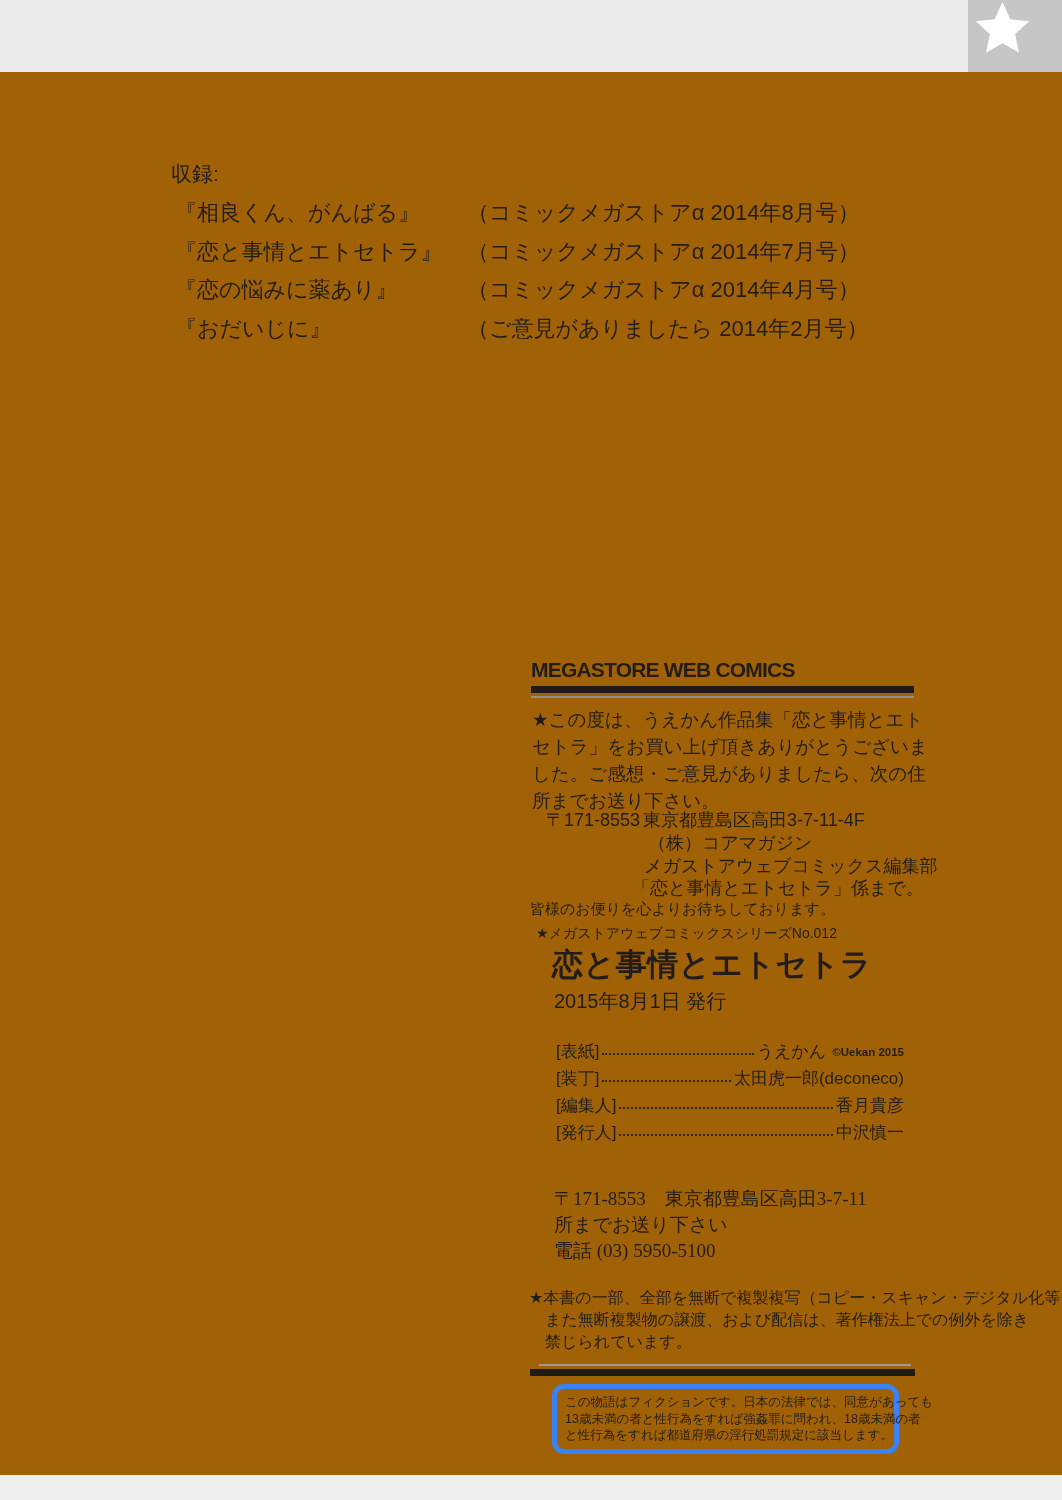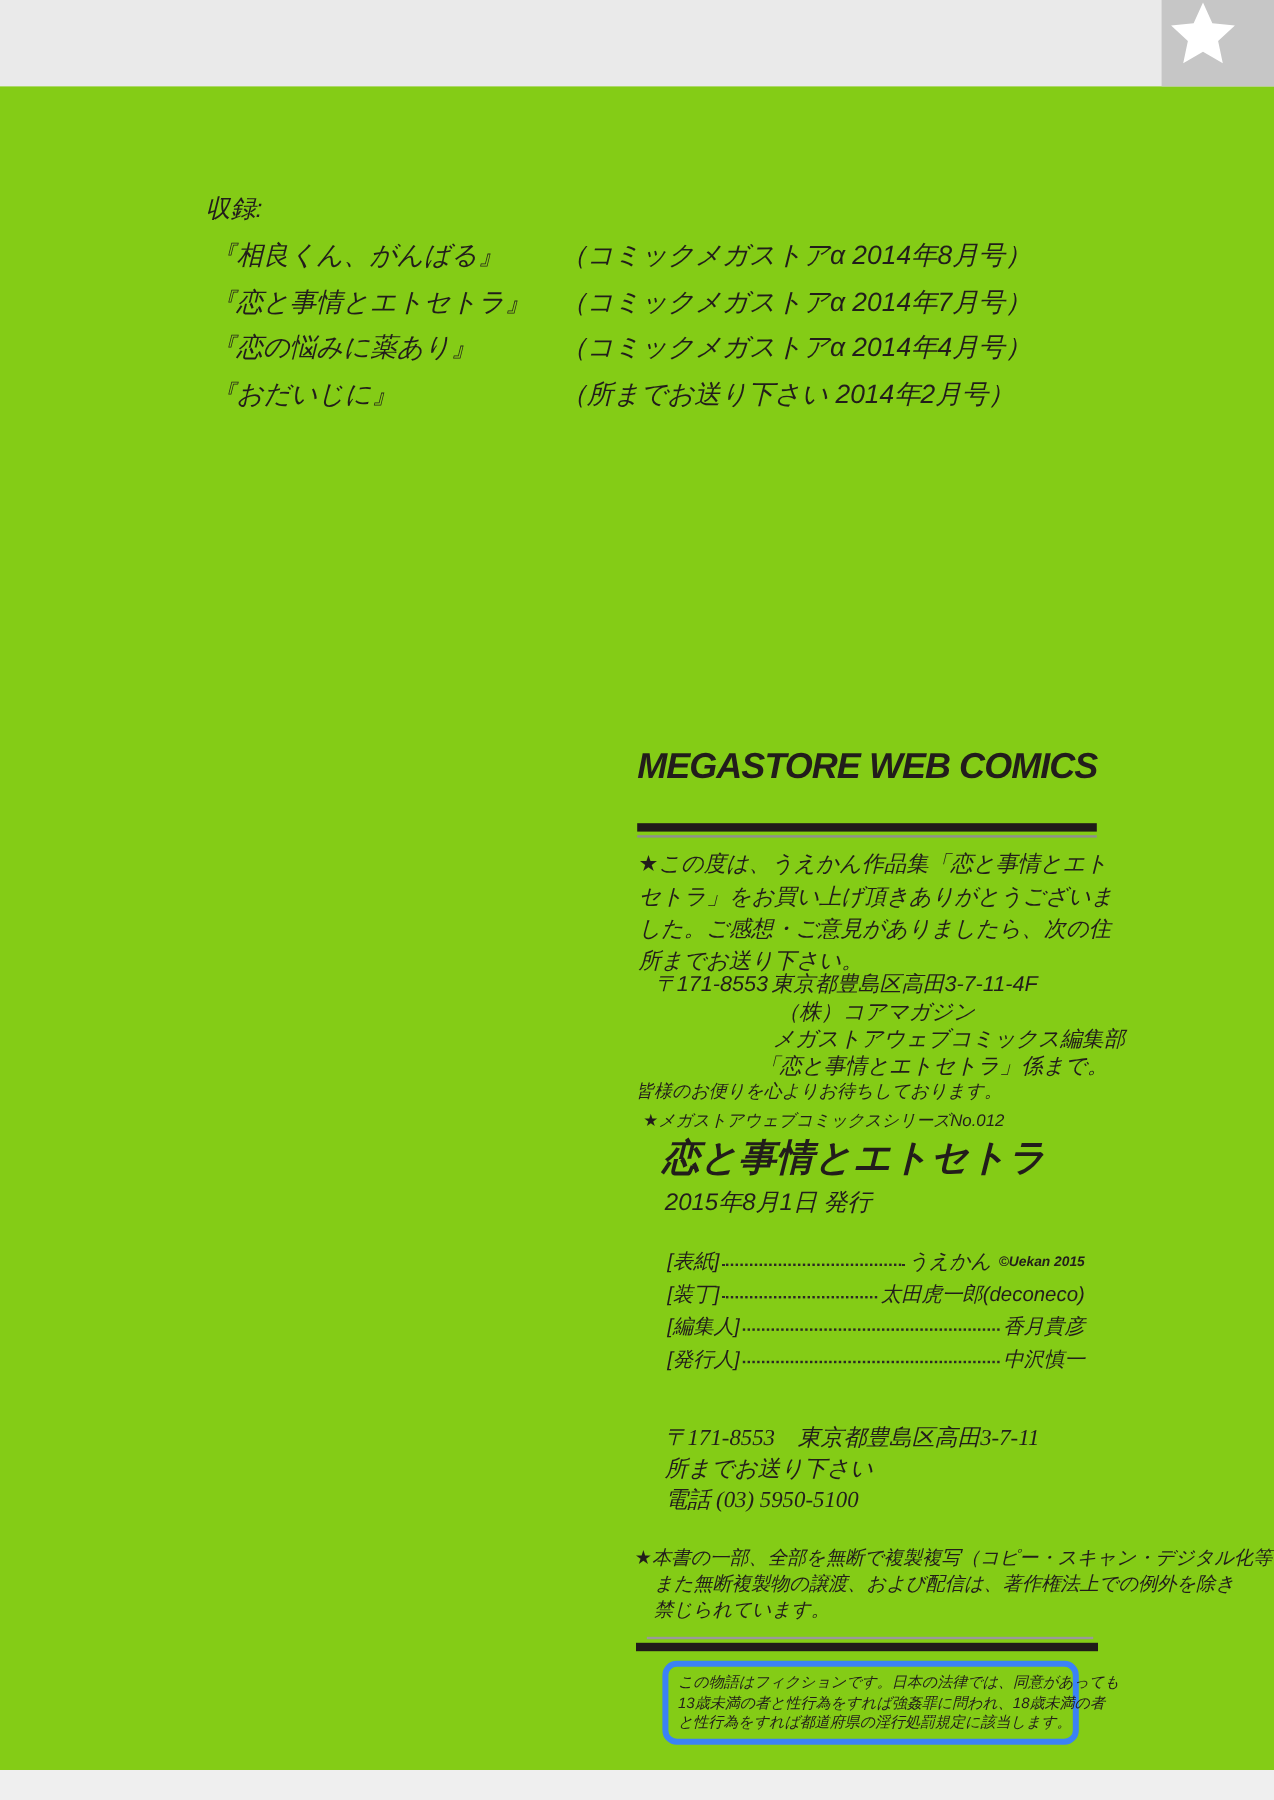--- a/index.html
+++ b/index.html
@@ -1,36 +1,35 @@
 <!DOCTYPE html>
 <html><head>
 <meta charset="utf-8">
 <style>
   html,body{margin:0;padding:0;background:#fff;}
   #page{
-    position:relative;width:1062px;height:1500px;background:#84cc16;
+    position:relative;width:1062px;height:1500px;background:#a16207;
     font-family:"Liberation Sans","DejaVu Sans",sans-serif;color:#221d1b;
     overflow:hidden;
-    font-style:italic;
   }
   .abs{position:absolute;white-space:nowrap;}
 
   
   #top-band{left:0;top:0;width:1062px;height:72px;background:#eaeaea;}
   #star-box{left:968px;top:0;width:94px;height:72px;background:#c6c6c6;}
   #star-box svg{position:absolute;left:0;top:0;}
 
   
   #toc-heading{left:171px;top:160px;font-size:21px;}
   #toc-rows{left:175px;top:198px;}
   .toc-row{display:flex;align-items:flex-start;height:38.7px;font-size:22px;}
   .toc-title{width:292px;}
 
   
-  #brand{left:531px;top:622px;width:384px;font-size:30px;font-weight:bold;letter-spacing:-0.8px;}
+  #brand{left:531px;top:658px;width:384px;font-size:21px;font-weight:bold;letter-spacing:-0.8px;}
   #rule-black{left:531px;top:686px;width:383px;height:7px;background:#201b19;}
   #rule-gray{left:531px;top:696px;width:383px;height:2px;background:#8f8f8f;}
 
   #thanks{left:532px;top:706px;font-size:18.5px;line-height:27px;}
 
   .gothic-addr{font-size:18px;}
   #addr-l1{left:546px;top:808px;}
   #addr-l1 .zip{display:inline-block;width:97px;}
   #addr-l2{left:648px;top:831px;}
   #addr-l3{left:644px;top:854px;}
@@ -83,21 +82,21 @@
     <div class="toc-row">
       <span class="toc-title">『恋と事情とエトセトラ』</span>
       <span class="toc-source">（コミックメガストアα 2014年7月号）</span>
     </div>
     <div class="toc-row">
       <span class="toc-title">『恋の悩みに薬あり』</span>
       <span class="toc-source">（コミックメガストアα 2014年4月号）</span>
     </div>
     <div class="toc-row">
       <span class="toc-title">『おだいじに』</span>
-      <span class="toc-source">（所までお送り下さい 2014年2月号）</span>
+      <span class="toc-source">（ご意見がありましたら 2014年2月号）</span>
     </div>
   </div>
 
   <div class="abs" id="brand">MEGASTORE WEB COMICS</div>
   <div class="abs" id="rule-black"></div>
   <div class="abs" id="rule-gray"></div>
 
   <div class="abs" id="thanks">
     <div>★この度は、うえかん作品集「恋と事情とエト</div>
     <div>セトラ」をお買い上げ頂きありがとうございま</div>

